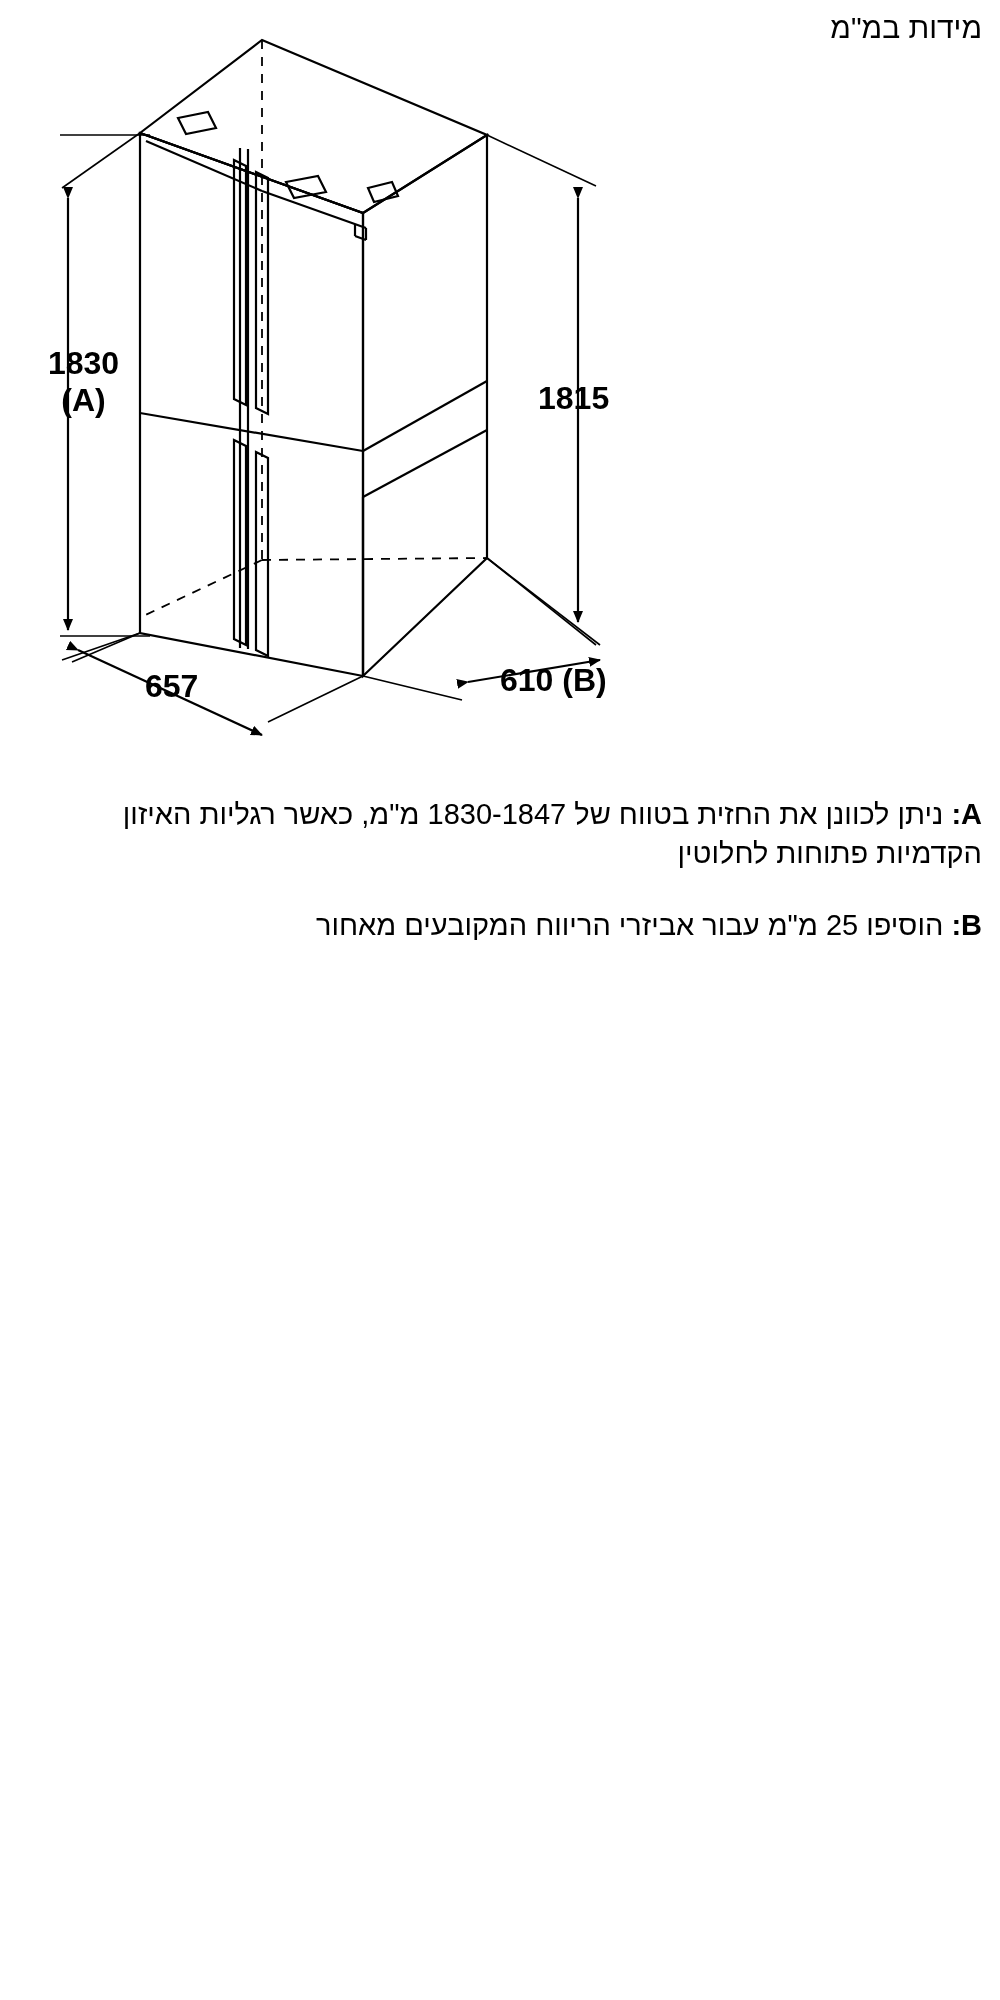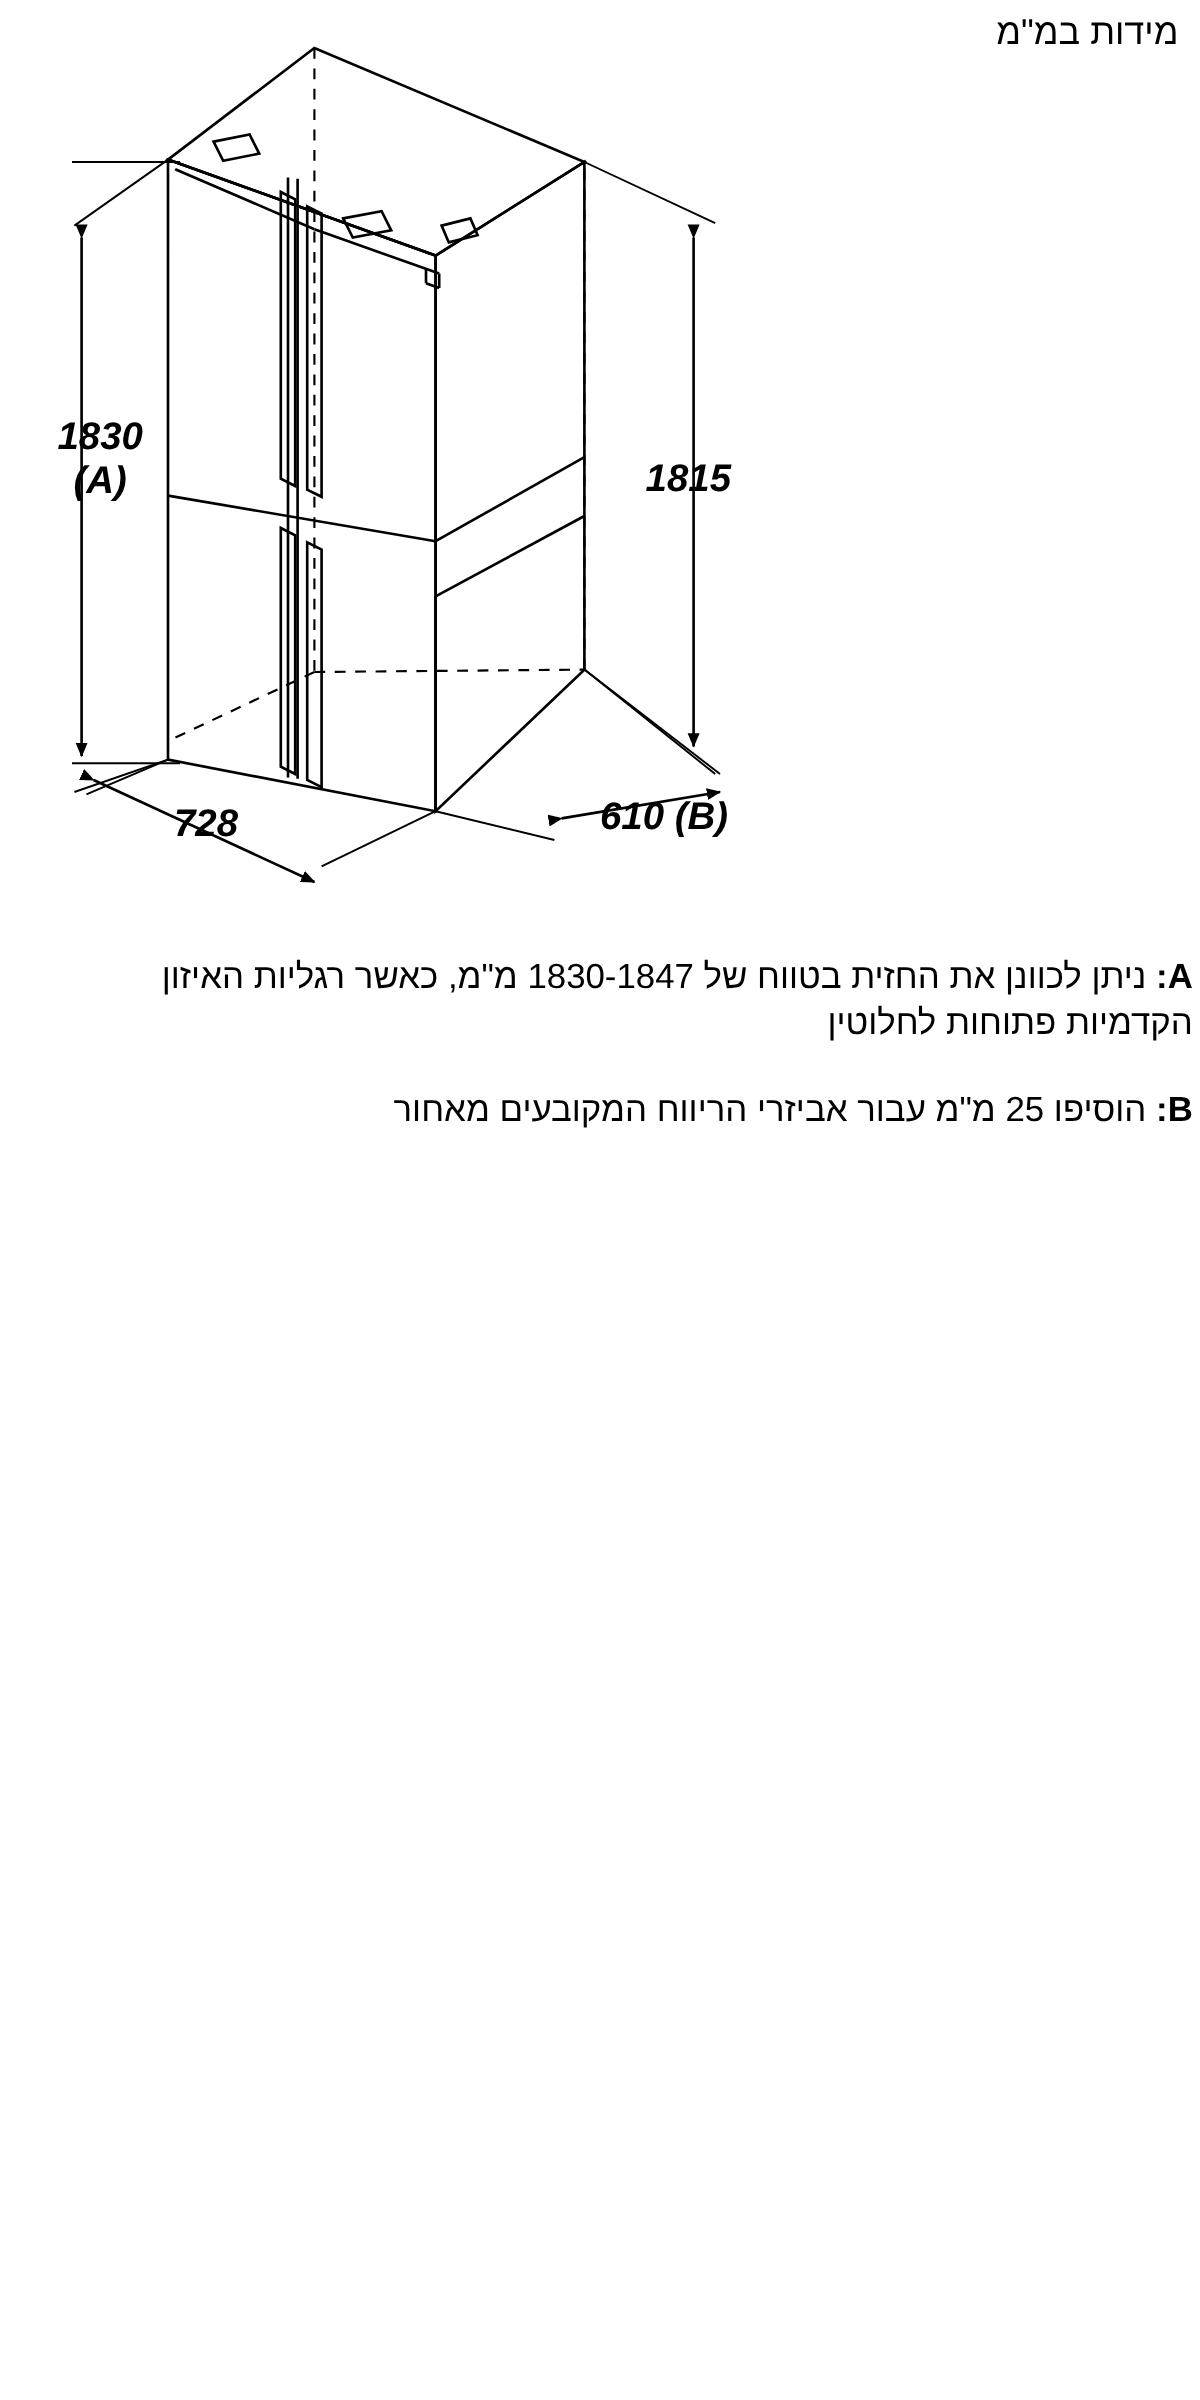--- a/index.html
+++ b/index.html
@@ -40,21 +40,20 @@
     display: block;
   }
 
   
   .dim-label {
     position: absolute;
     font-size: 32px;
     font-weight: bold;
     line-height: 1.15;
     white-space: nowrap;
-    font-style: italic;
   }
   .dim-1830 {
     left: 26px;
     top: 345px;
     text-align: center;
     width: 115px;
   }
   .dim-1815 {
     left: 538px;
     top: 380px;
@@ -66,21 +65,21 @@
   .dim-610 {
     left: 500px;
     top: 662px;
     text-align: right;
   }
 
   
   .notes {
     position: absolute;
     left: 40px;
-    right: 6px;
+    right: 18px;
     top: 795px;
     direction: rtl;
   }
   .note {
     display: block;
     font-size: 29px;
     line-height: 1.33;
     margin-bottom: 34px;
   }
   .note .note-key {
@@ -171,21 +170,21 @@
     </g>
   </svg>
 
   <div class="dim-label dim-1830">
     <span>1830</span><br>
     <span>(A)</span>
   </div>
 
   <div class="dim-label dim-1815">1815</div>
 
-  <div class="dim-label dim-905">728</div>
+  <div class="dim-label dim-905">657</div>
 
   <div class="dim-label dim-610">610 (B)</div>
 </div>
 
 <div class="notes">
   <div class="note">
     <span class="note-key">A:</span>
     <span class="note-text">ניתן לכוונן את החזית בטווח של 1830-1847 מ"מ, כאשר רגליות האיזון הקדמיות פתוחות לחלוטין</span>
   </div>
   <div class="note">

